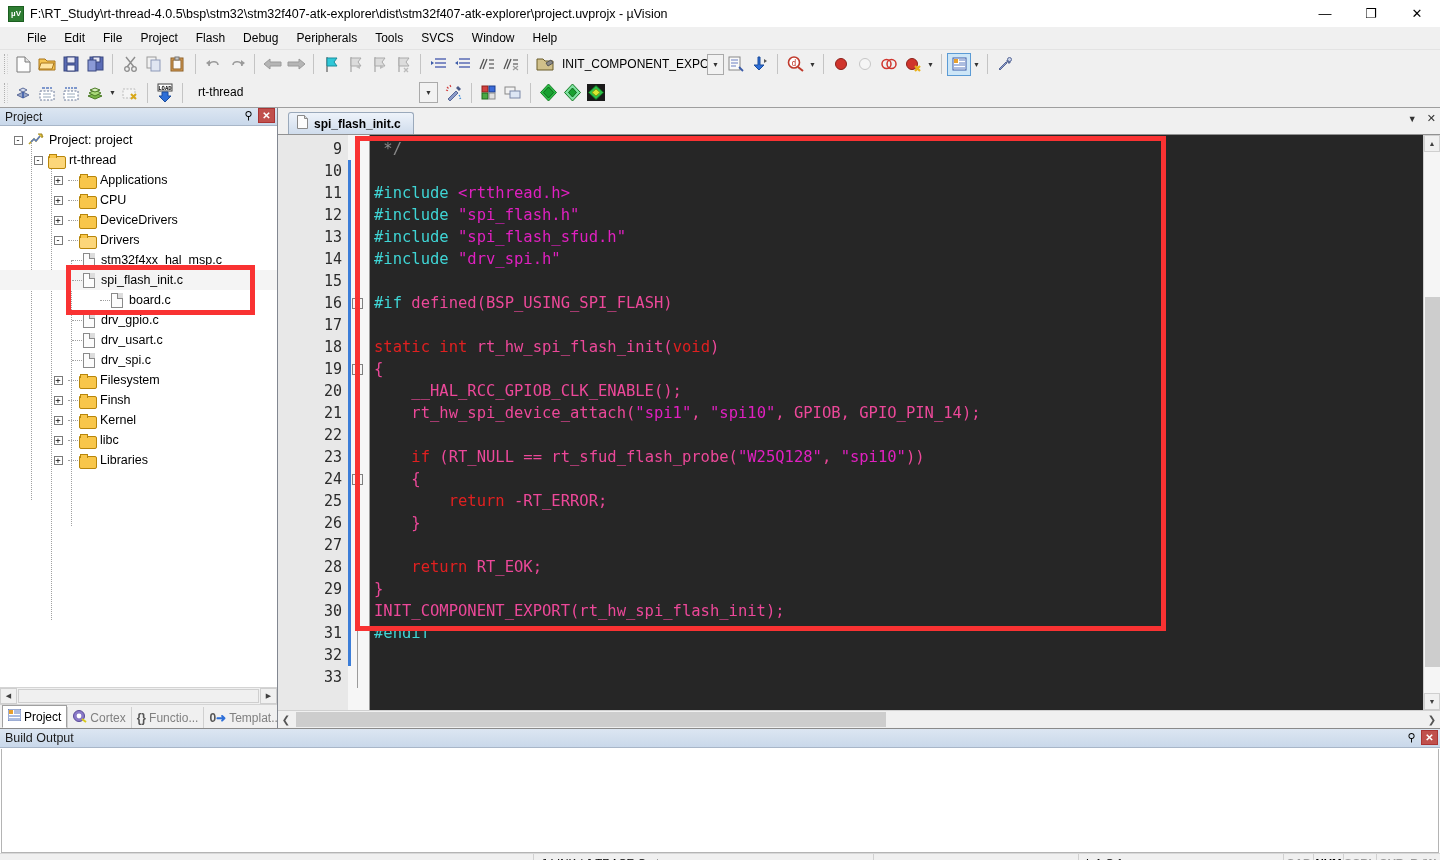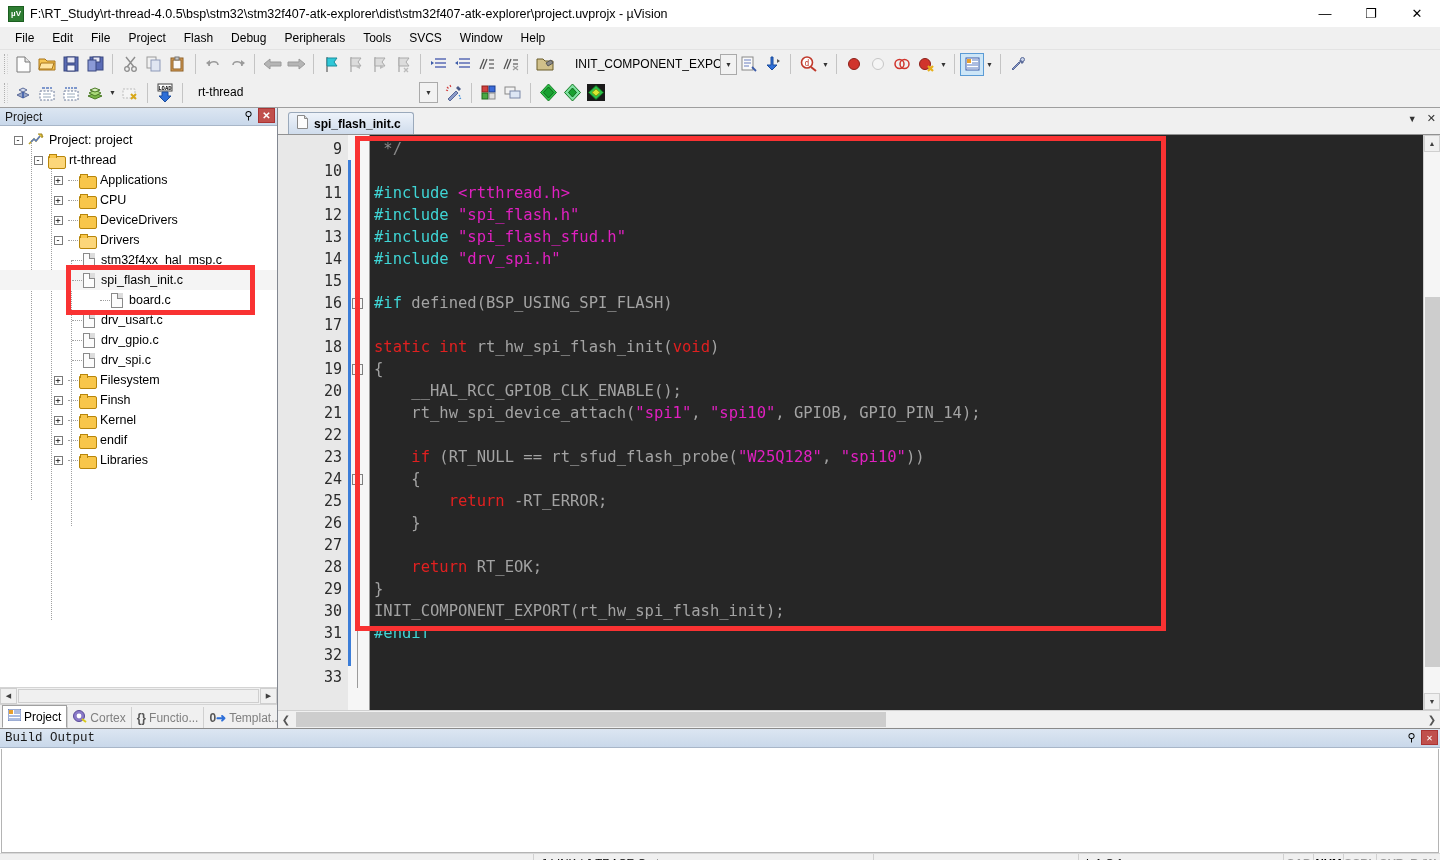--- a/index.html
+++ b/index.html
@@ -38,21 +38,21 @@
     width: 46px; height: 27px;
     display: flex; align-items: center; justify-content: center;
     color: #000; font-size: 13px;
   }
 
   
   #menubar {
     height: 22px; width: 100%;
     background: #f0f0f0;
     display: flex; align-items: center;
-    padding-left: 6px;
+    padding-left: 18px;
     border-bottom: none;
   }
   .menu-item {
     padding: 3px 9px; font-size: 12px; color: #000;
     white-space: nowrap;
   }
 
   
   .toolbar {
     width: 100%; height: 29px;
@@ -81,21 +81,21 @@
   .tb-btn.pressed { background: #cde6f7; border: 1px solid #5b9bd5; }
   .tb-btn svg { display:block; }
   .tb-arrow {
     width: 11px; height: 23px; flex: none;
     display: flex; align-items: center; justify-content: center;
     font-size: 7px; color: #333;
   }
   #combo-wrap { position: relative; width: 158px; height: 21px; flex: none; margin-left: 6px;}
   #combo-text { position:absolute; left:4px; top:3px; font-size:12px;}
 
-  #init-combo-wrap { position: relative; width: 165px; height: 21px; flex: none; margin-left: 15px;}
+  #init-combo-wrap { position: relative; width: 165px; height: 21px; flex: none; margin-left: 2px;}
   #init-combo-text {
     position: absolute; left: 3px; top: 0; width: 148px; height: 21px;
     font-size: 12px; display: flex; align-items: center;
     overflow: hidden; white-space: nowrap;
   }
   #init-combo-arrow {
     position: absolute; right: 0; top: 0;
     width: 17px; height: 21px;
     border: 1px solid #aaa; background: #f2f2f2;
     display: flex; align-items: center; justify-content: center;
@@ -304,21 +304,21 @@
     padding-top: 3px;
     position: relative;
     overflow: hidden;
     white-space: pre;
   }
   #code .cl { height: 22px; line-height: 22px; padding-left: 4px; color: #e8e8e8; }
   .k-pre  { color: #3fd5d5; }       
   .k-str  { color: #e020c0; }       
   .k-ang  { color: #e020c0; }       
   .k-kw   { color: #e02020; }       
-  .k-id   { color: #a3a3a3; }
+  .k-id   { color: #ec4899; }
   #editor-vscroll {
     width: 17px; background: #f5f5f5; flex: none;
     display: flex; flex-direction: column;
     border-left: 1px solid #d0d0d0;
   }
   #editor-vscroll .vthumb {
     background: #cdcdcd; width: 15px; margin: 0 1px;
   }
   #editor-hscroll {
     height: 18px; background: #f0f0f0;
@@ -351,21 +351,20 @@
     border-top: 1px solid #8a8a8a;
   }
   #bo-header {
     height: 19px;
     background: linear-gradient(#dce6f2, #c9d8ea);
     display: flex; align-items: center;
     font-size: 12.5px; color: #1a1a1a;
     padding-left: 5px;
     position: relative;
     border-bottom: 1px solid #a8b6c8;
-    font-family: Liberation Mono, monospace;
   }
   #bo-header .hdr-btns {
     position: absolute; right: 2px; top: 1px; display: flex; gap: 2px; align-items:center;
   }
   #bo-body {
     flex: 1; background: #fff; position: relative;
     border: 1px solid #b4b4b4; border-top: none;
     margin: 1px 1px 0 1px;
   }
 
@@ -841,27 +840,27 @@
 
       <div class="tree-row" style="padding-left:100px">
         <span class="guide-h"></span>
         <span class="file-icon"></span>
         <span>board.c</span>
       </div>
 
       <div class="tree-row" style="padding-left:72px">
         <span class="guide-h"></span>
         <span class="file-icon"></span>
+        <span>drv_gpio.c</span>
+      </div>
+
+      <div class="tree-row" style="padding-left:72px">
+        <span class="guide-h"></span>
+        <span class="file-icon"></span>
         <span>drv_usart.c</span>
-      </div>
-
-      <div class="tree-row" style="padding-left:72px">
-        <span class="guide-h"></span>
-        <span class="file-icon"></span>
-        <span>drv_gpio.c</span>
       </div>
 
 
       <div class="tree-row" style="padding-left:72px">
         <span class="guide-h"></span>
         <span class="file-icon"></span>
         <span>drv_spi.c</span>
       </div>
 
       <div class="tree-row" style="padding-left:48px">
@@ -890,21 +889,21 @@
         <span class="folder-icon"></span>
         <span>Kernel</span>
       </div>
 
       <div class="tree-row" style="padding-left:48px">
         <div class="tw">
             <div class="expander">+</div>
           </div>
         <span class="guide-h"></span>
         <span class="folder-icon"></span>
-        <span>endif</span>
+        <span>libc</span>
       </div>
 
       <div class="tree-row" style="padding-left:48px">
         <div class="tw">
             <div class="expander">+</div>
           </div>
         <span class="guide-h"></span>
         <span class="folder-icon"></span>
         <span>Libraries</span>
       </div>

